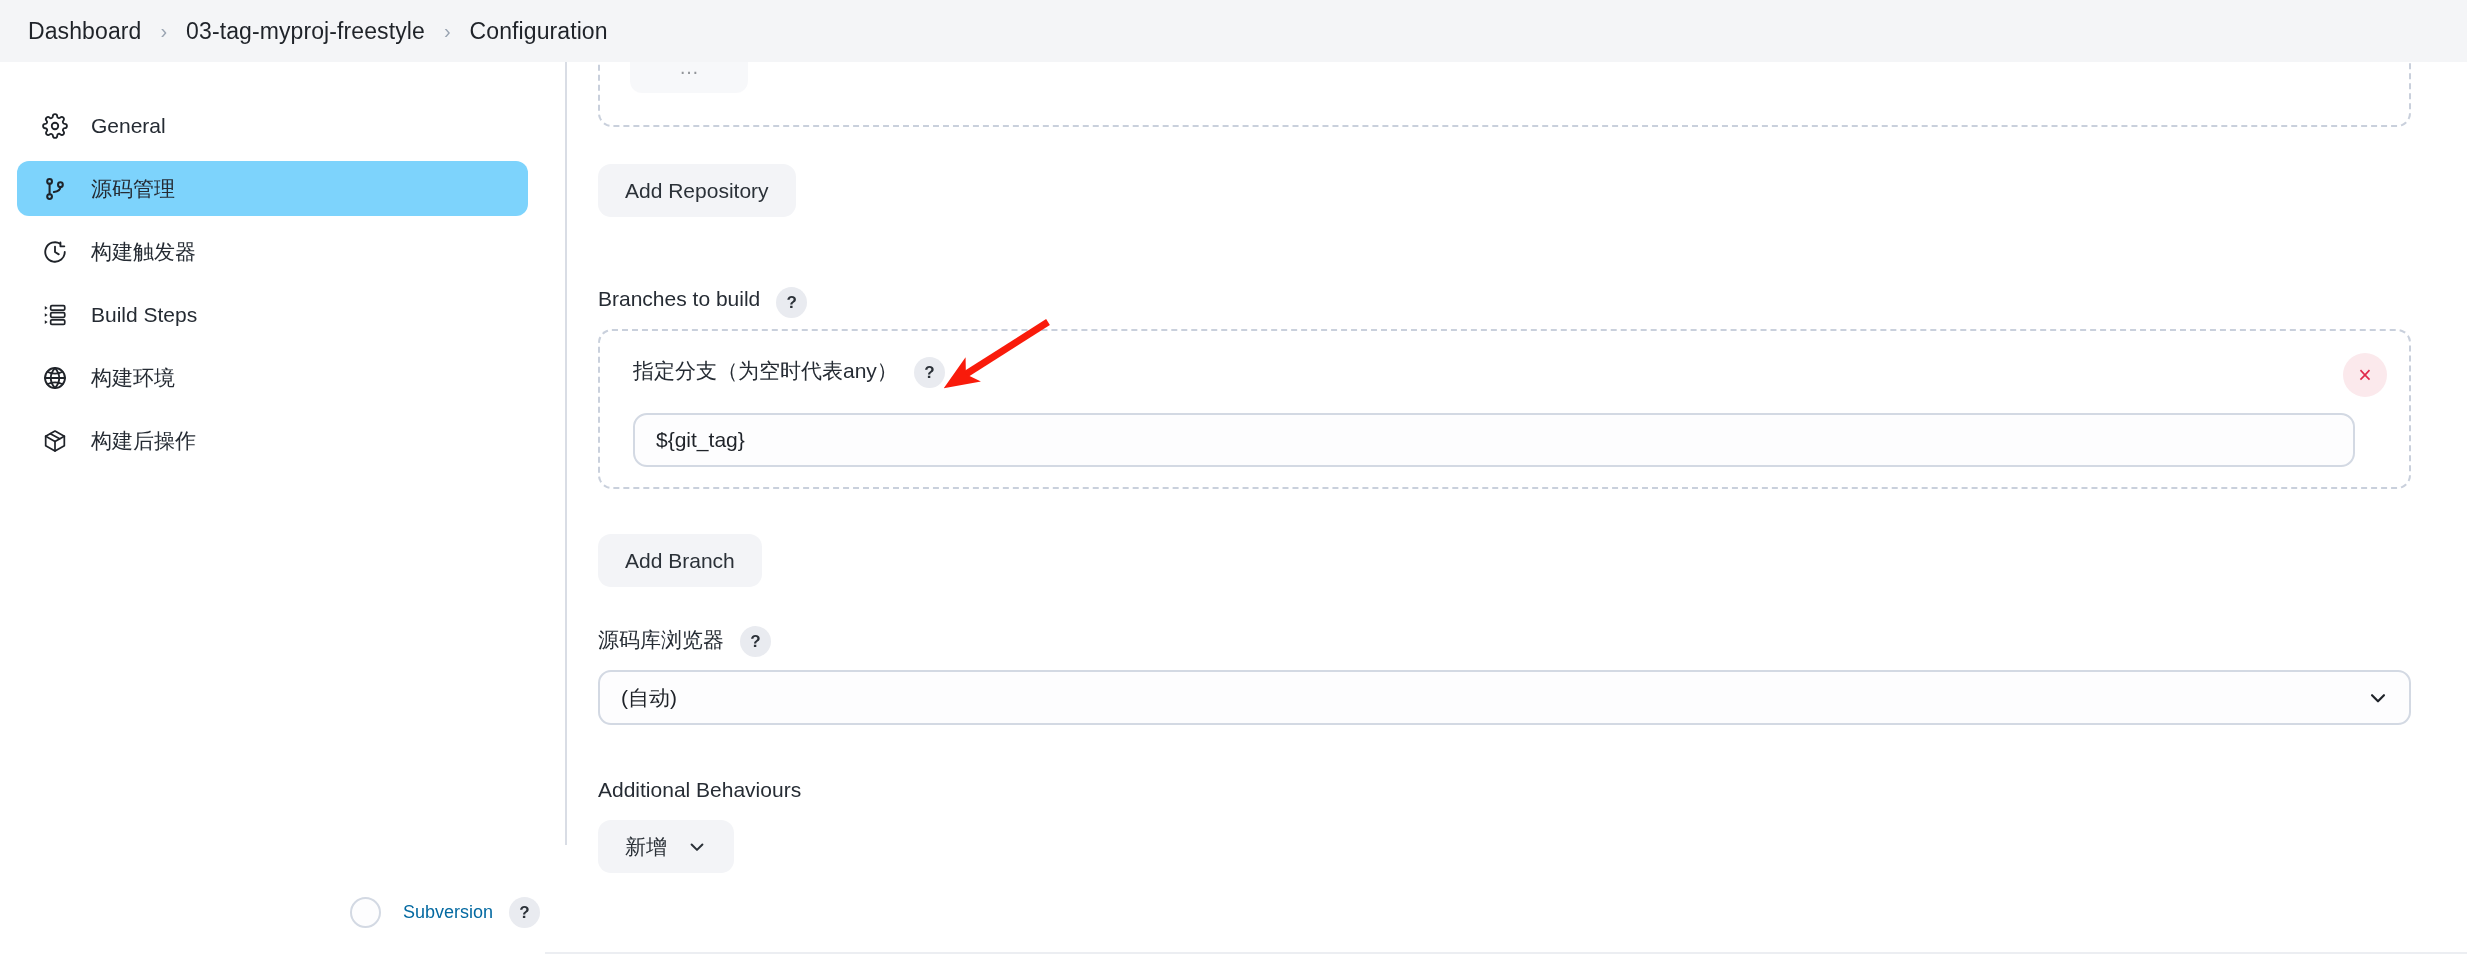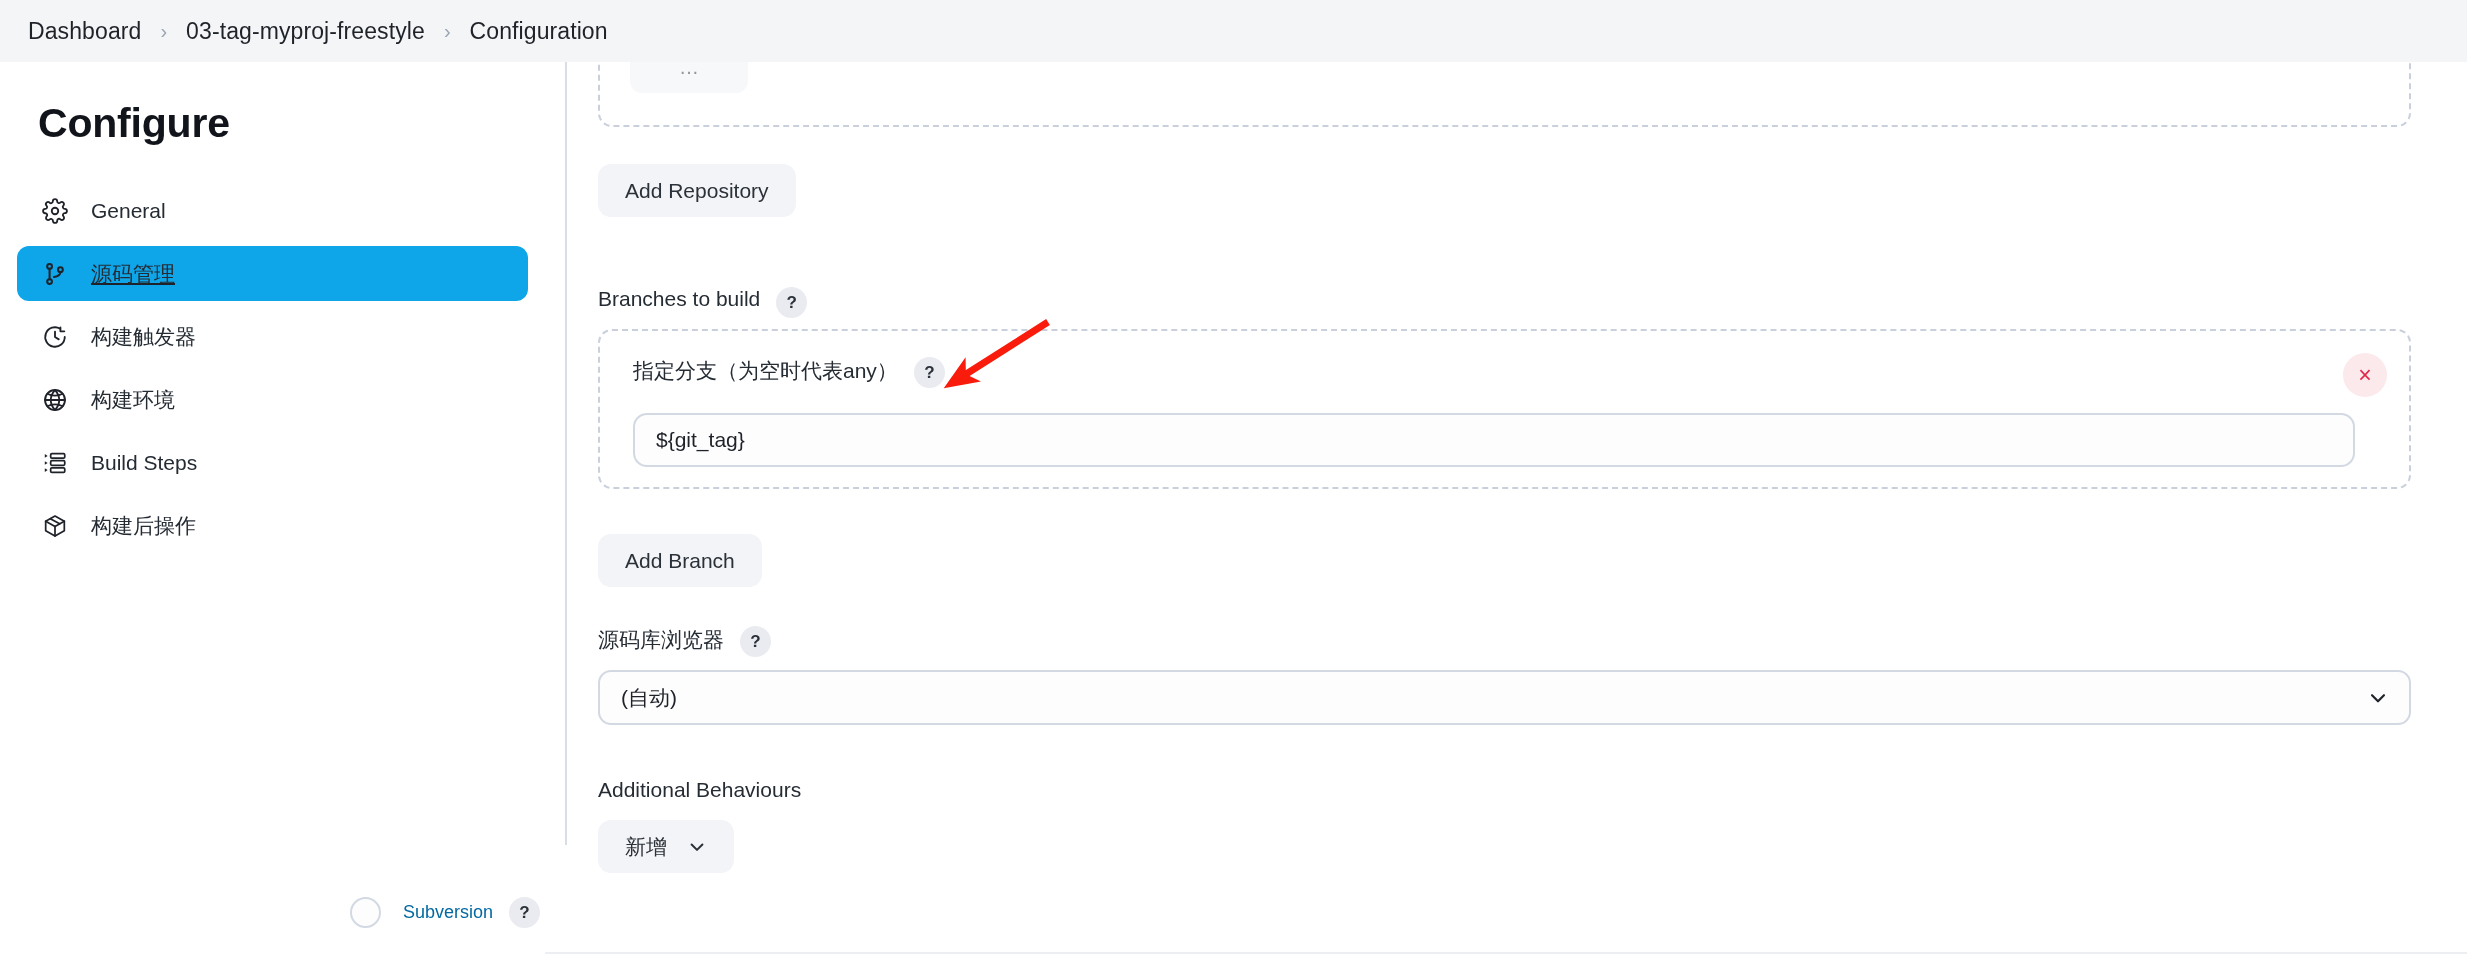--- a/index.html
+++ b/index.html
@@ -57,21 +57,21 @@
   .nav { margin-top: 36px; padding: 0 17px; text-align: center; }
   .nav-item {
     display: flex;
     align-items: center;
     height: 55px;
     padding-left: 23px;
     border-radius: 12px;
     margin-bottom: 8px;
     cursor: pointer;
   }
-  .nav-item.active { background: #0ea5e9; text-decoration: underline; }
+  .nav-item.active { background: #7dd3fc; }
   .nav-icon {
     width: 30px; height: 30px;
     flex: 0 0 30px;
     margin-right: 21px;
     display: flex; align-items: center; justify-content: center;
     color: #1f2329;
   }
   .nav-icon svg { display: block; }
   .nav-label {
     font-size: 21px;
@@ -286,21 +286,20 @@
   <div class="crumbs">
     <span class="crumb">Dashboard</span>
     <span class="crumb-sep">›</span>
     <span class="crumb">03-tag-myproj-freestyle</span>
     <span class="crumb-sep">›</span>
     <span class="crumb">Configuration</span>
   </div>
 </div>
 
 <div class="sidebar">
-  <div class="page-title">Configure</div>
 
   <div class="nav">
 
     <div class="nav-item">
       <span class="nav-icon">
         <svg width="26" height="26" viewBox="0 0 24 24" fill="none" stroke="currentColor" stroke-width="1.7" stroke-linecap="round" stroke-linejoin="round">
           <circle cx="12" cy="12" r="3"></circle>
           <path d="M19.4 15a1.65 1.65 0 0 0 .33 1.82l.06.06a2 2 0 1 1-2.83 2.83l-.06-.06a1.65 1.65 0 0 0-1.82-.33 1.65 1.65 0 0 0-1 1.51V21a2 2 0 1 1-4 0v-.09A1.65 1.65 0 0 0 9 19.4a1.65 1.65 0 0 0-1.82.33l-.06.06a2 2 0 1 1-2.83-2.83l.06-.06a1.65 1.65 0 0 0 .33-1.82 1.65 1.65 0 0 0-1.51-1H3a2 2 0 1 1 0-4h.09A1.65 1.65 0 0 0 4.6 9a1.65 1.65 0 0 0-.33-1.82l-.06-.06a2 2 0 1 1 2.83-2.83l.06.06A1.65 1.65 0 0 0 9 4.6a1.65 1.65 0 0 0 1-1.51V3a2 2 0 1 1 4 0v.09a1.65 1.65 0 0 0 1 1.51 1.65 1.65 0 0 0 1.82-.33l.06-.06a2 2 0 1 1 2.83 2.83l-.06.06A1.65 1.65 0 0 0 19.4 9a1.65 1.65 0 0 0 1.51 1H21a2 2 0 1 1 0 4h-.09a1.65 1.65 0 0 0-1.51 1z"></path>
         </svg>
       </span>
@@ -322,47 +321,47 @@
 
     <div class="nav-item">
       <span class="nav-icon">
         <svg width="26" height="26" viewBox="0 0 24 24" fill="none" stroke="currentColor" stroke-width="1.7" stroke-linecap="round" stroke-linejoin="round">
           <path d="M21 12a9 9 0 1 1-4.2-7.6"></path>
           <path d="M12 7v5l3.5 2.2"></path>
           <path d="M17 3.2l0 3.6 3.6 0"></path>
         </svg>
       </span>
       <span class="nav-label">构建触发器</span>
-    </div>
-
-    <div class="nav-item">
-      <span class="nav-icon">
-        <svg width="26" height="26" viewBox="0 0 24 24" fill="none" stroke="currentColor" stroke-width="1.7" stroke-linecap="round" stroke-linejoin="round">
-          <circle cx="12" cy="12" r="9.2"></circle>
-          <path d="M2.8 12h18.4"></path>
-          <path d="M12 2.8c2.6 2.8 3.9 6 3.9 9.2s-1.3 6.4-3.9 9.2c-2.6-2.8-3.9-6-3.9-9.2S9.4 5.6 12 2.8z"></path>
-          <path d="M5 6.2c2 1.2 4.4 1.8 7 1.8s5-.6 7-1.8"></path>
-          <path d="M5 17.8c2-1.2 4.4-1.8 7-1.8s5 .6 7 1.8"></path>
-        </svg>
-      </span>
-      <span class="nav-label">构建环境</span>
     </div>
 
     <div class="nav-item">
       <span class="nav-icon">
         <svg width="26" height="26" viewBox="0 0 24 24" fill="none" stroke="currentColor" stroke-width="1.6" stroke-linecap="round" stroke-linejoin="round">
           <rect x="8" y="3.4" width="13" height="4.2" rx="1.1"></rect>
           <rect x="8" y="9.9" width="13" height="4.2" rx="1.1"></rect>
           <rect x="8" y="16.4" width="13" height="4.2" rx="1.1"></rect>
           <path d="M2.6 3.8l2.6 1.7-2.6 1.7z" fill="currentColor" stroke="none"></path>
           <path d="M2.6 10.3l2.6 1.7-2.6 1.7z" fill="currentColor" stroke="none"></path>
           <path d="M2.6 16.8l2.6 1.7-2.6 1.7z" fill="currentColor" stroke="none"></path>
         </svg>
       </span>
       <span class="nav-label">Build Steps</span>
+    </div>
+
+    <div class="nav-item">
+      <span class="nav-icon">
+        <svg width="26" height="26" viewBox="0 0 24 24" fill="none" stroke="currentColor" stroke-width="1.7" stroke-linecap="round" stroke-linejoin="round">
+          <circle cx="12" cy="12" r="9.2"></circle>
+          <path d="M2.8 12h18.4"></path>
+          <path d="M12 2.8c2.6 2.8 3.9 6 3.9 9.2s-1.3 6.4-3.9 9.2c-2.6-2.8-3.9-6-3.9-9.2S9.4 5.6 12 2.8z"></path>
+          <path d="M5 6.2c2 1.2 4.4 1.8 7 1.8s5-.6 7-1.8"></path>
+          <path d="M5 17.8c2-1.2 4.4-1.8 7-1.8s5 .6 7 1.8"></path>
+        </svg>
+      </span>
+      <span class="nav-label">构建环境</span>
     </div>
 
     <div class="nav-item">
       <span class="nav-icon">
         <svg width="26" height="26" viewBox="0 0 24 24" fill="none" stroke="currentColor" stroke-width="1.6" stroke-linecap="round" stroke-linejoin="round">
           <path d="M20.6 7.6v8.8L12 21.2 3.4 16.4V7.6L12 2.8z"></path>
           <path d="M3.4 7.6L12 12.4l8.6-4.8"></path>
           <path d="M12 12.4v8.8"></path>
           <path d="M7.7 5.2l8.6 4.8"></path>
         </svg>

